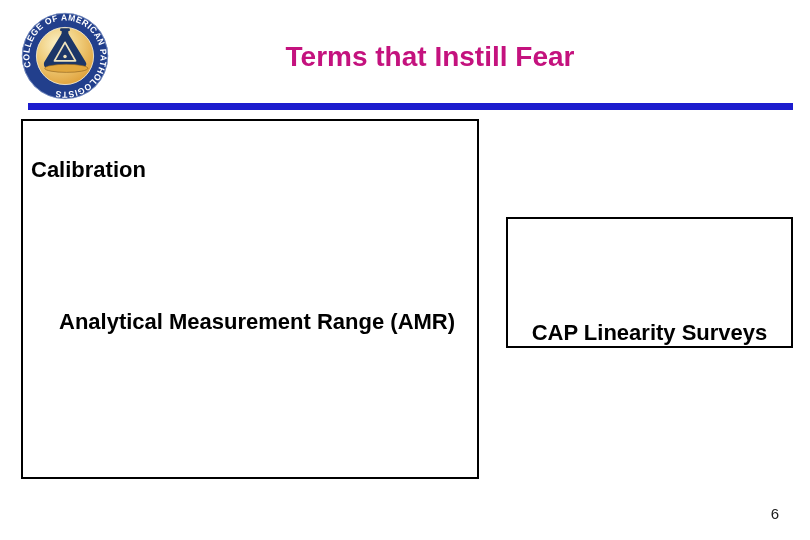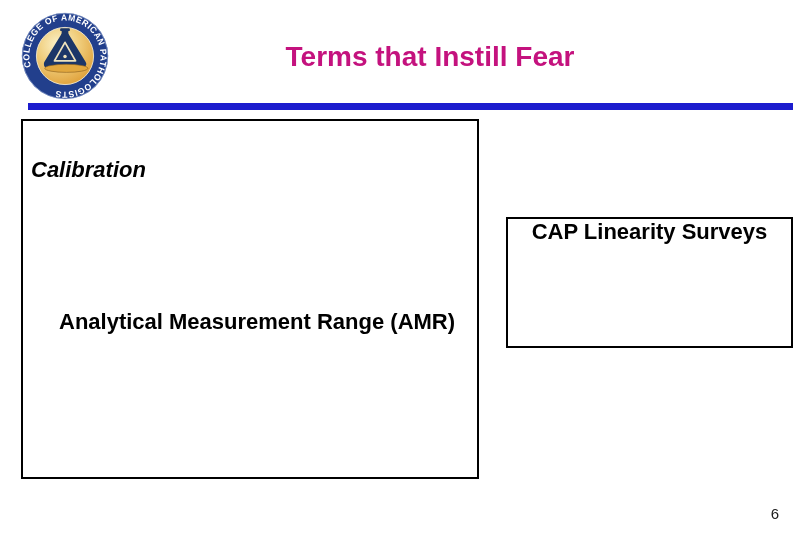--- a/index.html
+++ b/index.html
@@ -55,35 +55,35 @@
   }
   .term {
     position: absolute;
     left: 31px;
     font-size: 22px;
     font-weight: 700;
     color: #000000;
     white-space: nowrap;
     line-height: 24px;
   }
-  .term-0 { top: 158px; font-style: italic; }
+  .term-0 { top: 158px; }
   .term-1 { top: 234px; }
   .term-2 { top: 310px; margin-left: 28px; }
   .term-3 { top: 384px; }
   .callout-box {
     position: absolute;
     left: 506px;
     top: 217px;
     width: 287px;
     height: 131px;
     border: 2px solid #000000;
     box-sizing: border-box;
     background: #FFFFFF;
     display: flex;
-    align-items: flex-start;
+    align-items: flex-end;
     justify-content: center;
   }
   .callout-label {
     font-size: 22px;
     font-weight: 700;
     color: #000000;
     white-space: nowrap;
   }
   .page-number {
     position: absolute;

